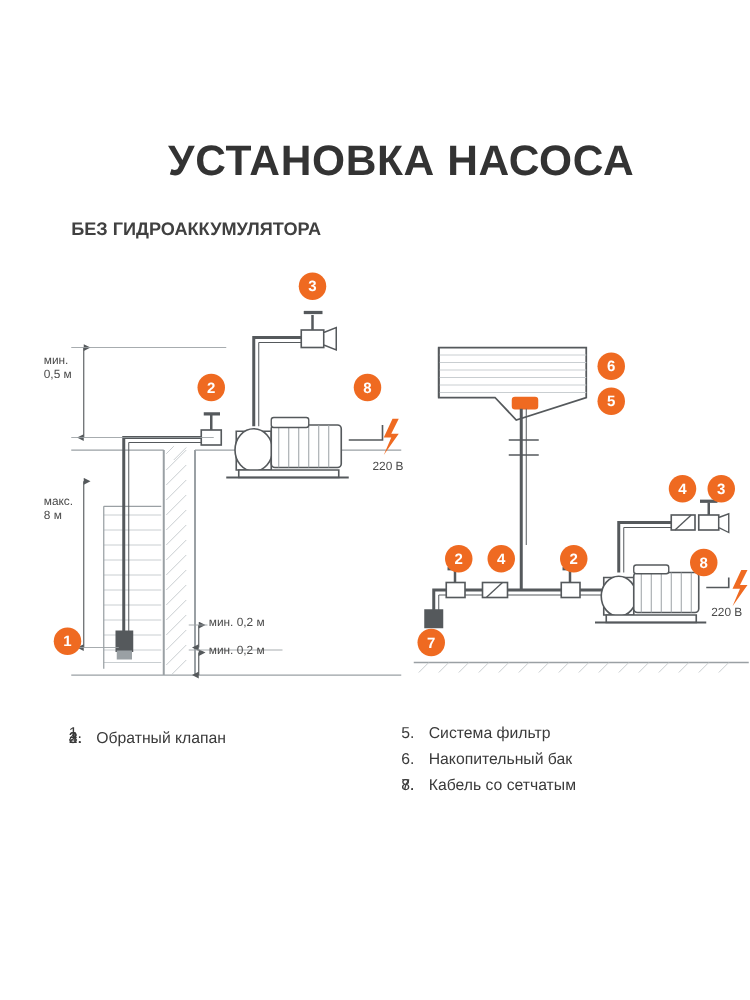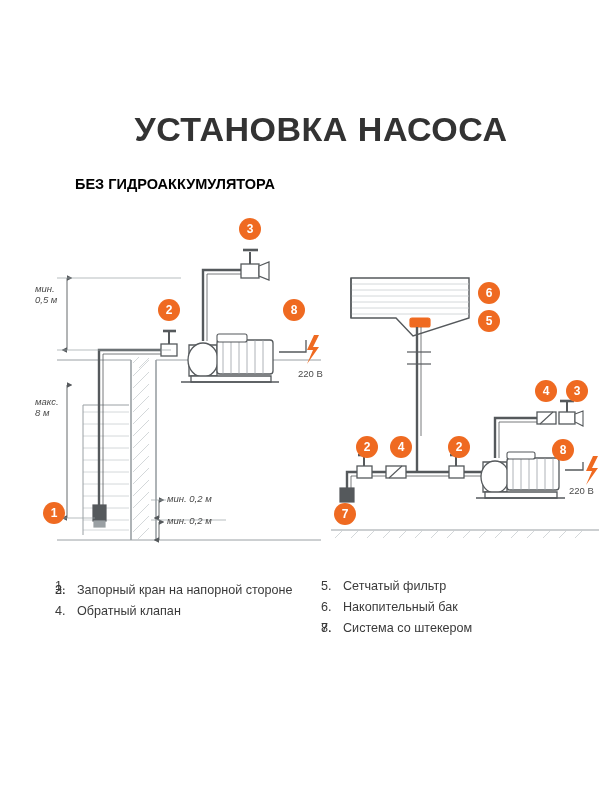--- a/index.html
+++ b/index.html
@@ -28,26 +28,26 @@
     width: 600px;
     text-align: center;
     font-size: 34px;
     font-weight: bold;
     letter-spacing: 0.5px;
     color: #333333;
   }
   .subtitle-left {
     position: absolute;
     top: 176px;
-    left: 24px;
+    left: 36px;
     width: 260px;
-    text-align: center;
+    text-align: left;
     font-size: 14.5px;
     font-weight: bold;
-    color: #000000;
+    color: #404040;
   }
   .subtitle-right {
     position: absolute;
     top: 176px;
     left: 310px;
     width: 265px;
     text-align: center;
     font-size: 14.5px;
     font-weight: bold;
     color: #333333;
@@ -96,21 +96,20 @@
     font-size: 12px;
     font-weight: bold;
     line-height: 22px;
     text-align: center;
   }
   .dimlabel {
     position: absolute;
     font-size: 9.5px;
     color: #4a4a4a;
     line-height: 11px;
-    font-style: italic;
   }
   .voltlabel {
     position: absolute;
     font-size: 9.5px;
     color: #4a4a4a;
   }
 </style>
 </head>
 <body>
 
@@ -332,39 +331,38 @@
   <div class="legend">
     <div class="legend-col left">
       <div class="legend-item">
         <span class="legend-num">1.</span>
       </div>
       <div class="legend-item">
         <span class="legend-num">2.</span>
       </div>
       <div class="legend-item">
         <span class="legend-num">3.</span>
-        <span>Запорный кран на напорной стороне</span>
       </div>
       <div class="legend-item">
         <span class="legend-num">4.</span>
         <span>Обратный клапан</span>
       </div>
     </div>
     <div class="legend-col right">
       <div class="legend-item">
         <span class="legend-num">5.</span>
-        <span>Сетчатый фильтр</span>
+        <span>Система фильтр</span>
       </div>
       <div class="legend-item">
         <span class="legend-num">6.</span>
         <span>Накопительный бак</span>
       </div>
       <div class="legend-item">
         <span class="legend-num">7.</span>
       </div>
       <div class="legend-item">
         <span class="legend-num">8.</span>
-        <span>Система со штекером</span>
+        <span>Кабель со сетчатым</span>
       </div>
     </div>
   </div>
 
 </div>
 
 </body></html>

